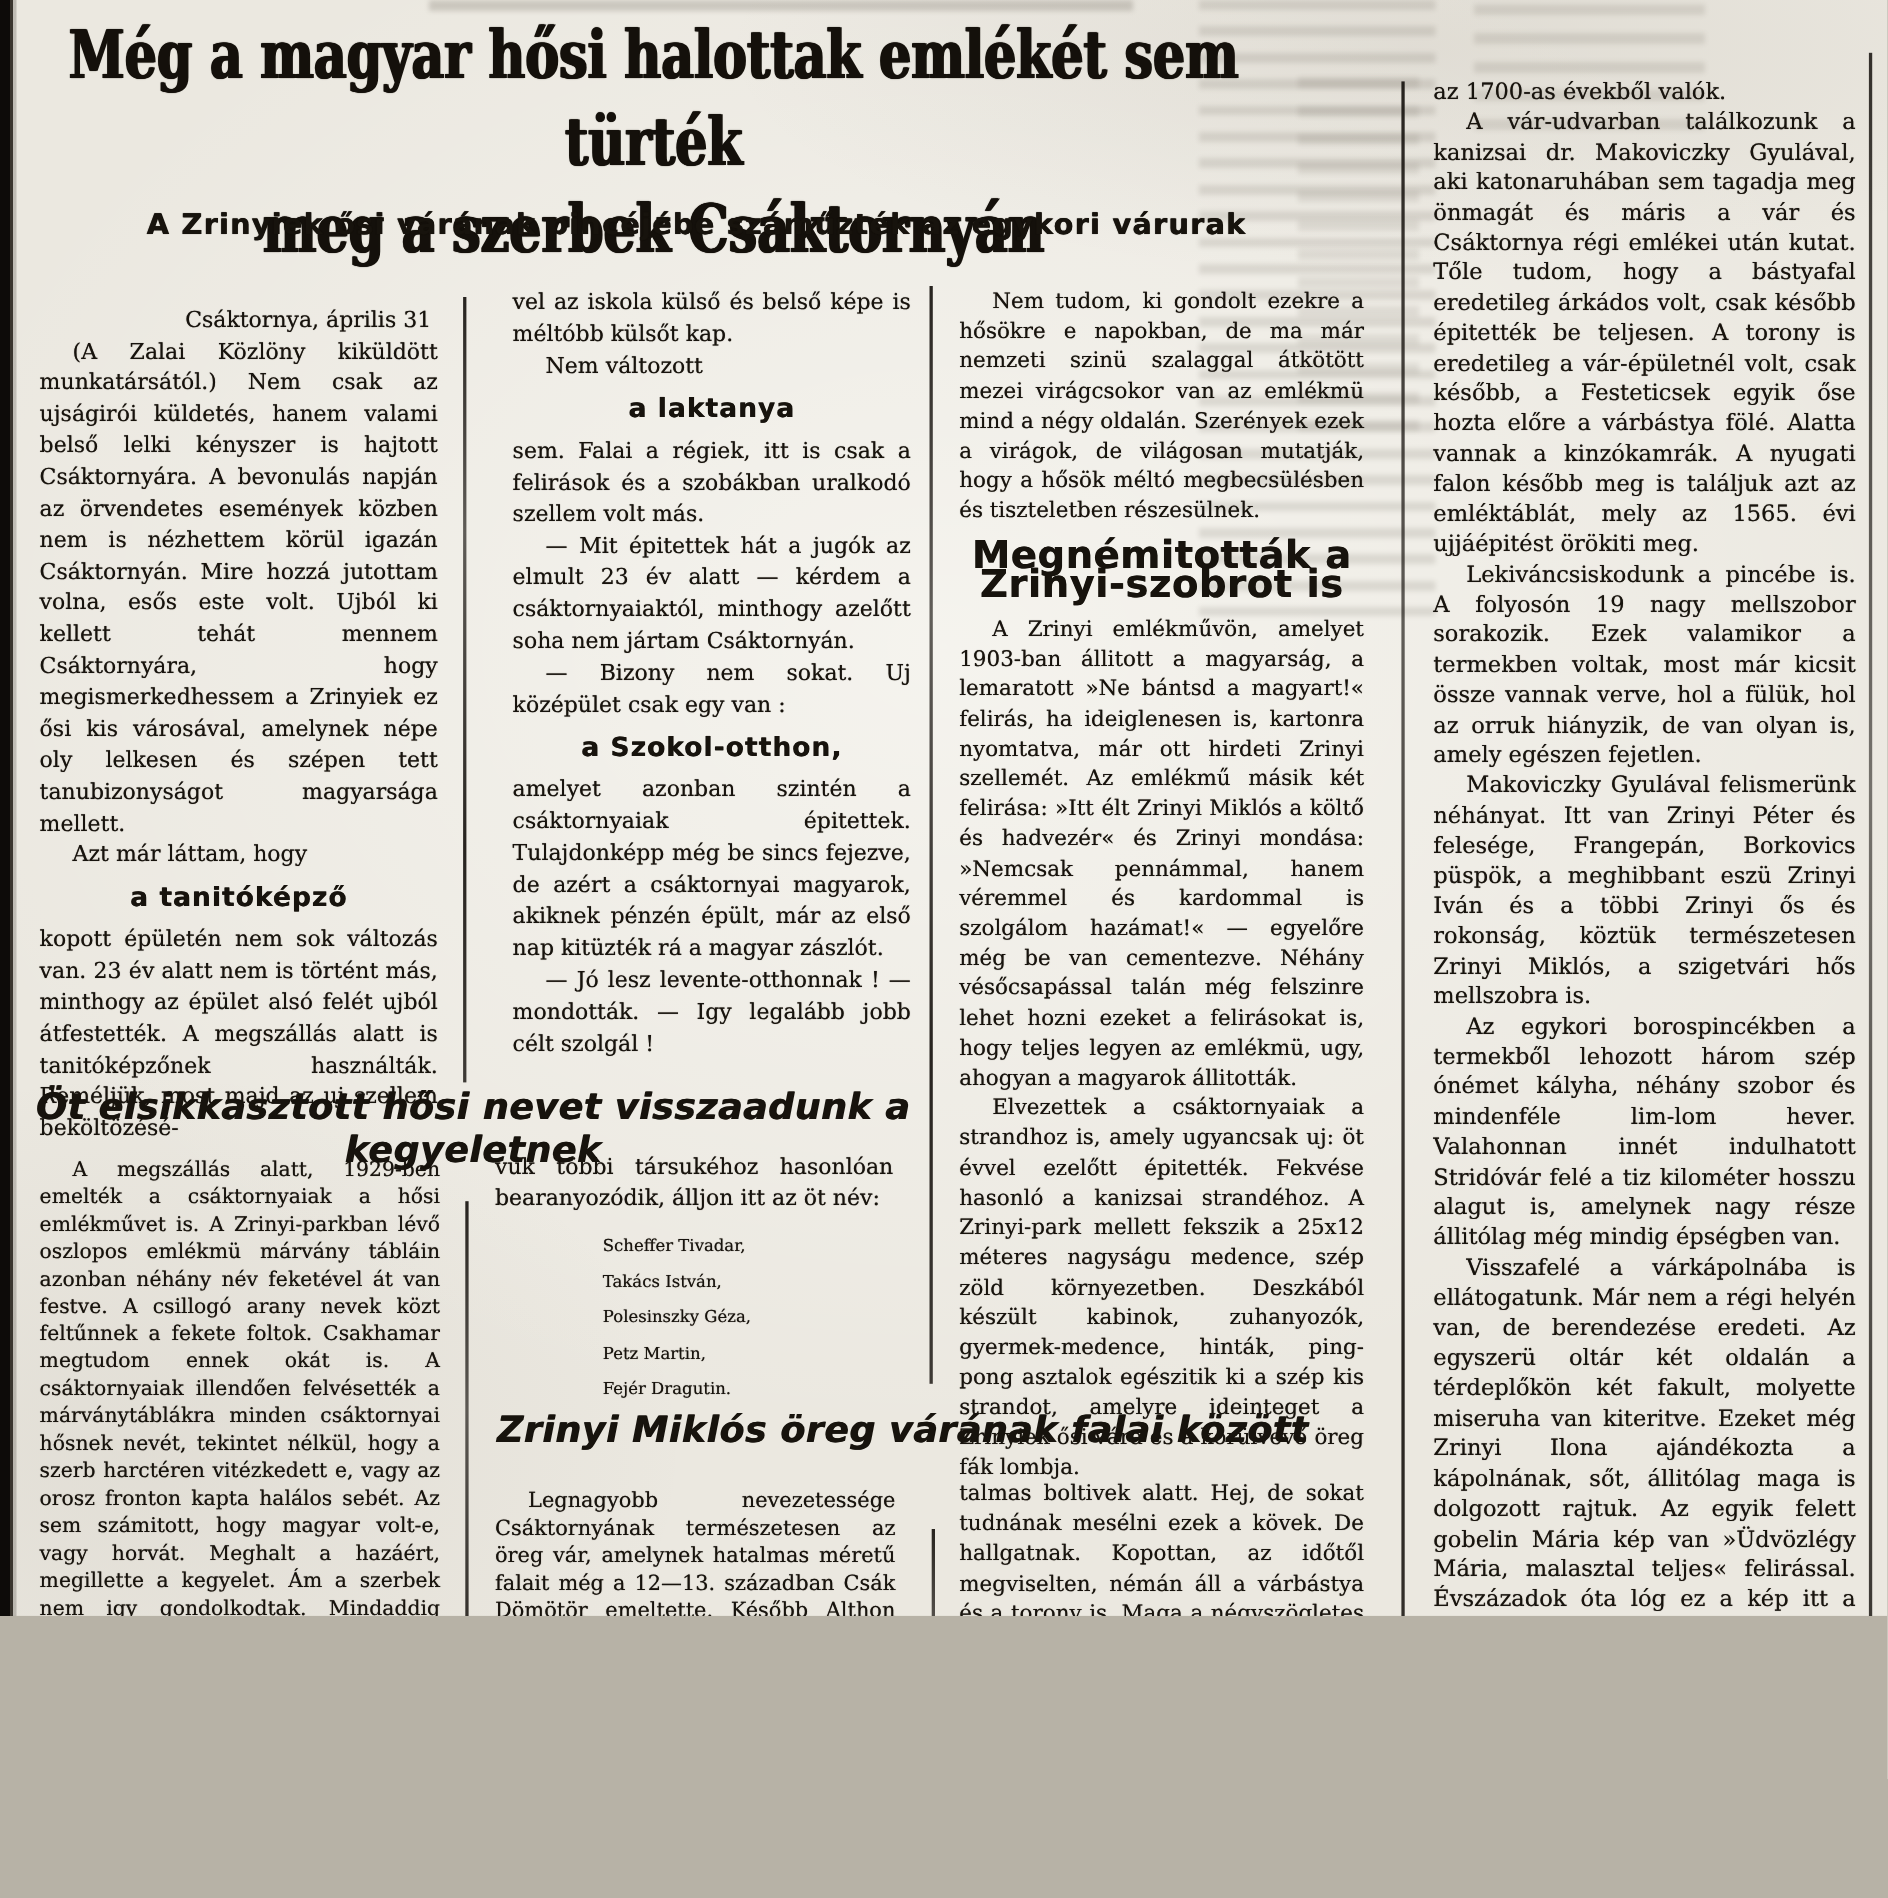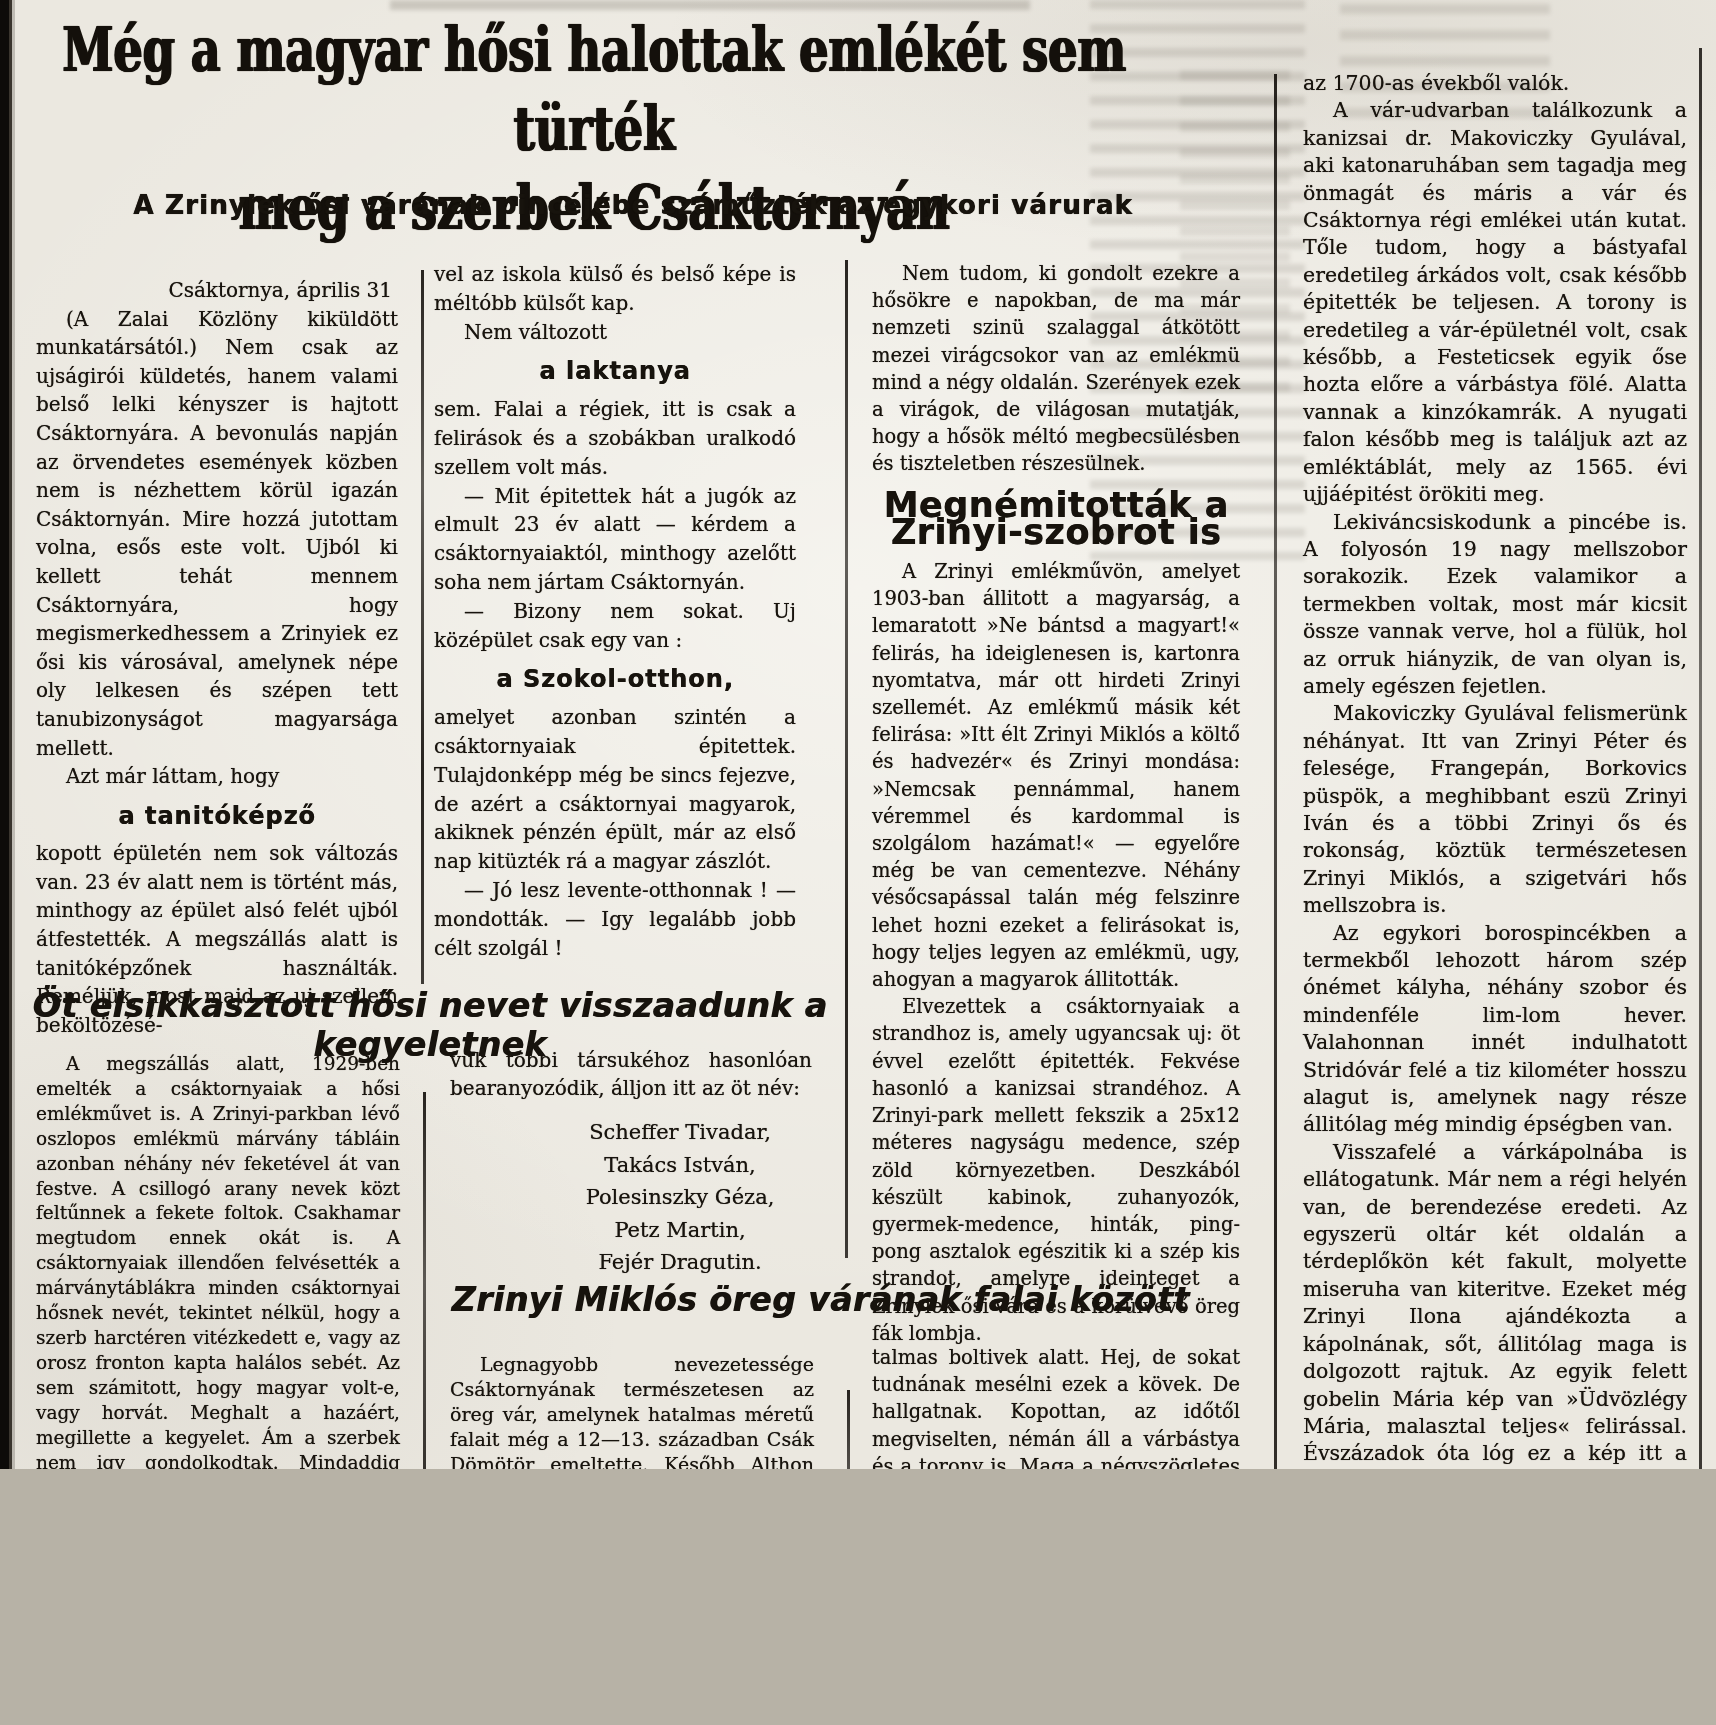--- a/index.html
+++ b/index.html
@@ -55,21 +55,21 @@
     text-shadow:0.6px 0 0 #17130d, 0 0 0.8px rgba(20,15,8,0.7);
   }
   
   .col{
     text-align:justify;
     text-shadow:0 0 0.7px rgba(25,18,10,0.75);
   }
   .col .p{margin:0;text-indent:30px;}
   .col .p.noindent{text-indent:0;}
   .col1{left:36px;top:276px;width:362px;font-size:20px;line-height:28.6px;}
-  .col2{left:434px;top:260px;width:362px;font-size:20px;line-height:28.8px;}
+  .col2{left:466px;top:260px;width:362px;font-size:20px;line-height:28.8px;}
   .col3{left:872px;top:260px;width:368px;font-size:19.5px;line-height:27.2px;}
   .col4{left:1303px;top:70px;width:384px;font-size:20.5px;line-height:27.4px;}
   .dateline{margin:0;text-align:right;padding-right:6px;}
   .subhead{
     font-family:"DejaVu Sans", sans-serif;
     font-weight:bold;text-align:center;text-indent:0;
     font-size:24px;margin:11px 0 9px;letter-spacing:1px;
     text-shadow:0.5px 0 0 #17130d;
   }
   .subhead.big{font-size:35px;margin:14px 0 12px;letter-spacing:0.5px;}
@@ -77,21 +77,21 @@
   .secheader{
     font-family:"DejaVu Sans", sans-serif;
     font-weight:bold;font-style:italic;
     font-size:33px;text-align:center;letter-spacing:0.5px;
     text-shadow:0.8px 0 0 #17130d;
   }
   .sec2-header{left:30px;top:986px;width:800px;}
   .sec3-header{left:448px;top:1280px;width:745px;}
   .sec2-left{left:36px;top:1052px;width:364px;font-size:18.5px;line-height:24.9px;}
   .sec2-right{left:450px;top:1046px;width:362px;font-size:20px;line-height:28px;}
-  .names{padding-left:98px;margin-top:14px;line-height:32.5px;font-size:21px;text-align:center;}
+  .names{padding-left:98px;margin-top:14px;line-height:32.5px;font-size:15px;text-align:left;}
   .sec3-left{left:450px;top:1352px;width:364px;font-size:19px;line-height:25px;}
   .sec3-right{left:872px;top:1344px;width:368px;font-size:19.5px;line-height:27.2px;}
   .signature{
     margin-top:10px;text-align:right;padding-right:8px;
     font-style:italic;font-weight:bold;font-size:25px;letter-spacing:1.5px;
     text-indent:0;
   }
   
   .vrule{width:3px;background:linear-gradient(180deg,rgba(18,14,10,0.9),rgba(18,14,10,0.65) 30%,rgba(18,14,10,0.9) 70%,rgba(18,14,10,0.8));}
   .vr-1{left:421px;top:270px;height:714px;}

